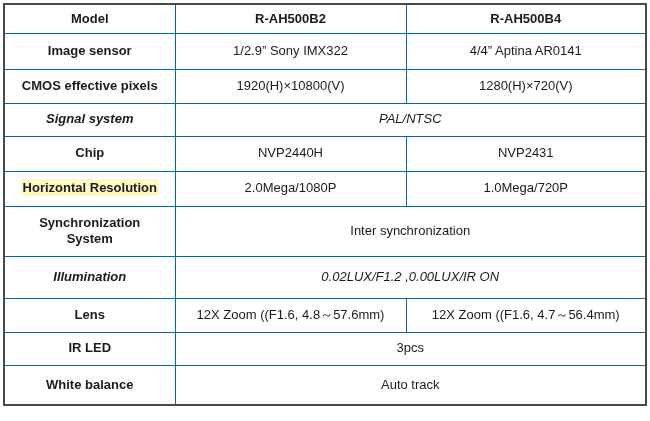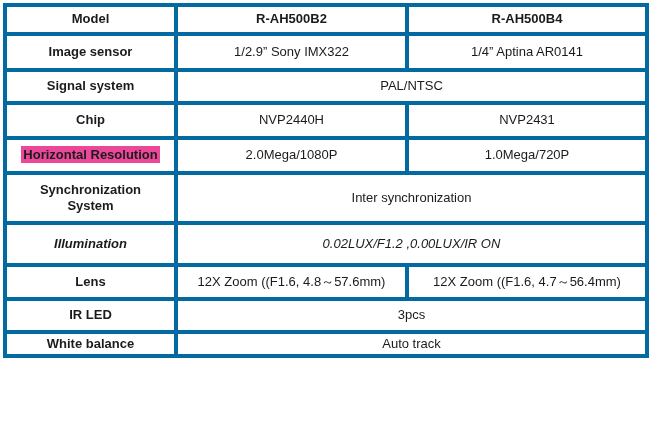--- a/index.html
+++ b/index.html
@@ -14,46 +14,46 @@
   }
   table.spec {
     border-collapse: collapse;
     table-layout: fixed;
     width: 642px;
     border: 2px solid #494949;
     font-family: "Liberation Sans", sans-serif;
     color: #1b1b1b;
   }
   table.spec td {
-    border: 4px solid #0369a1;
+    border: 1px solid #0369a1;
     text-align: center;
     vertical-align: middle;
     font-size: 13px;
     line-height: 1.25;
     padding: 2px 10px;
     overflow: hidden;
   }
   col.c1 { width: 171px; }
   col.c2 { width: 231px; }
   col.c3 { width: 240px; }
   td.label { font-weight: bold; }
   tr.r1 td { font-weight: bold; }
   tr.r1  { height: 29px; }
   tr.r2  { height: 36px; }
   tr.r3  { height: 34px; }
-  tr.r4  { height: 33px; }
+  tr.r4  { height: 33px; font-style: italic; }
   tr.r5  { height: 35px; }
   tr.r6  { height: 35px; }
   tr.r7  { height: 50px; }
   tr.r8  { height: 42px; font-style: italic; }
   tr.r9  { height: 34px; margin-top: 30px; }
   tr.r10 { height: 33px; }
-  tr.r11 { height: 24px; }
+  tr.r11 { height: 40px; }
   .hl-bg {
-    background: #ec4899;
+    background: #fef9c3;
     padding: 1px 2px;
     margin-top: 9px;
   }
 </style>
 </head>
 <body>
 
 <div class="table-wrap">
   <table class="spec">
     <colgroup>
@@ -63,21 +63,26 @@
     </colgroup>
     <tbody>
       <tr class="r1">
         <td class="label">Model</td>
         <td>R-AH500B2</td>
         <td>R-AH500B4</td>
       </tr>
       <tr class="r2">
         <td class="label">Image sensor</td>
         <td>1/2.9” Sony IMX322</td>
-        <td>1/4” Aptina AR0141</td>
+        <td>4/4” Aptina AR0141</td>
+      </tr>
+      <tr class="r3">
+        <td class="label">CMOS effective pixels</td>
+        <td>1920(H)×10800(V)</td>
+        <td>1280(H)×720(V)</td>
       </tr>
       <tr class="r4">
         <td class="label">Signal system</td>
         <td colspan="2">PAL/NTSC</td>
       </tr>
       <tr class="r5">
         <td class="label">Chip</td>
         <td>NVP2440H</td>
         <td>NVP2431</td>
       </tr>

